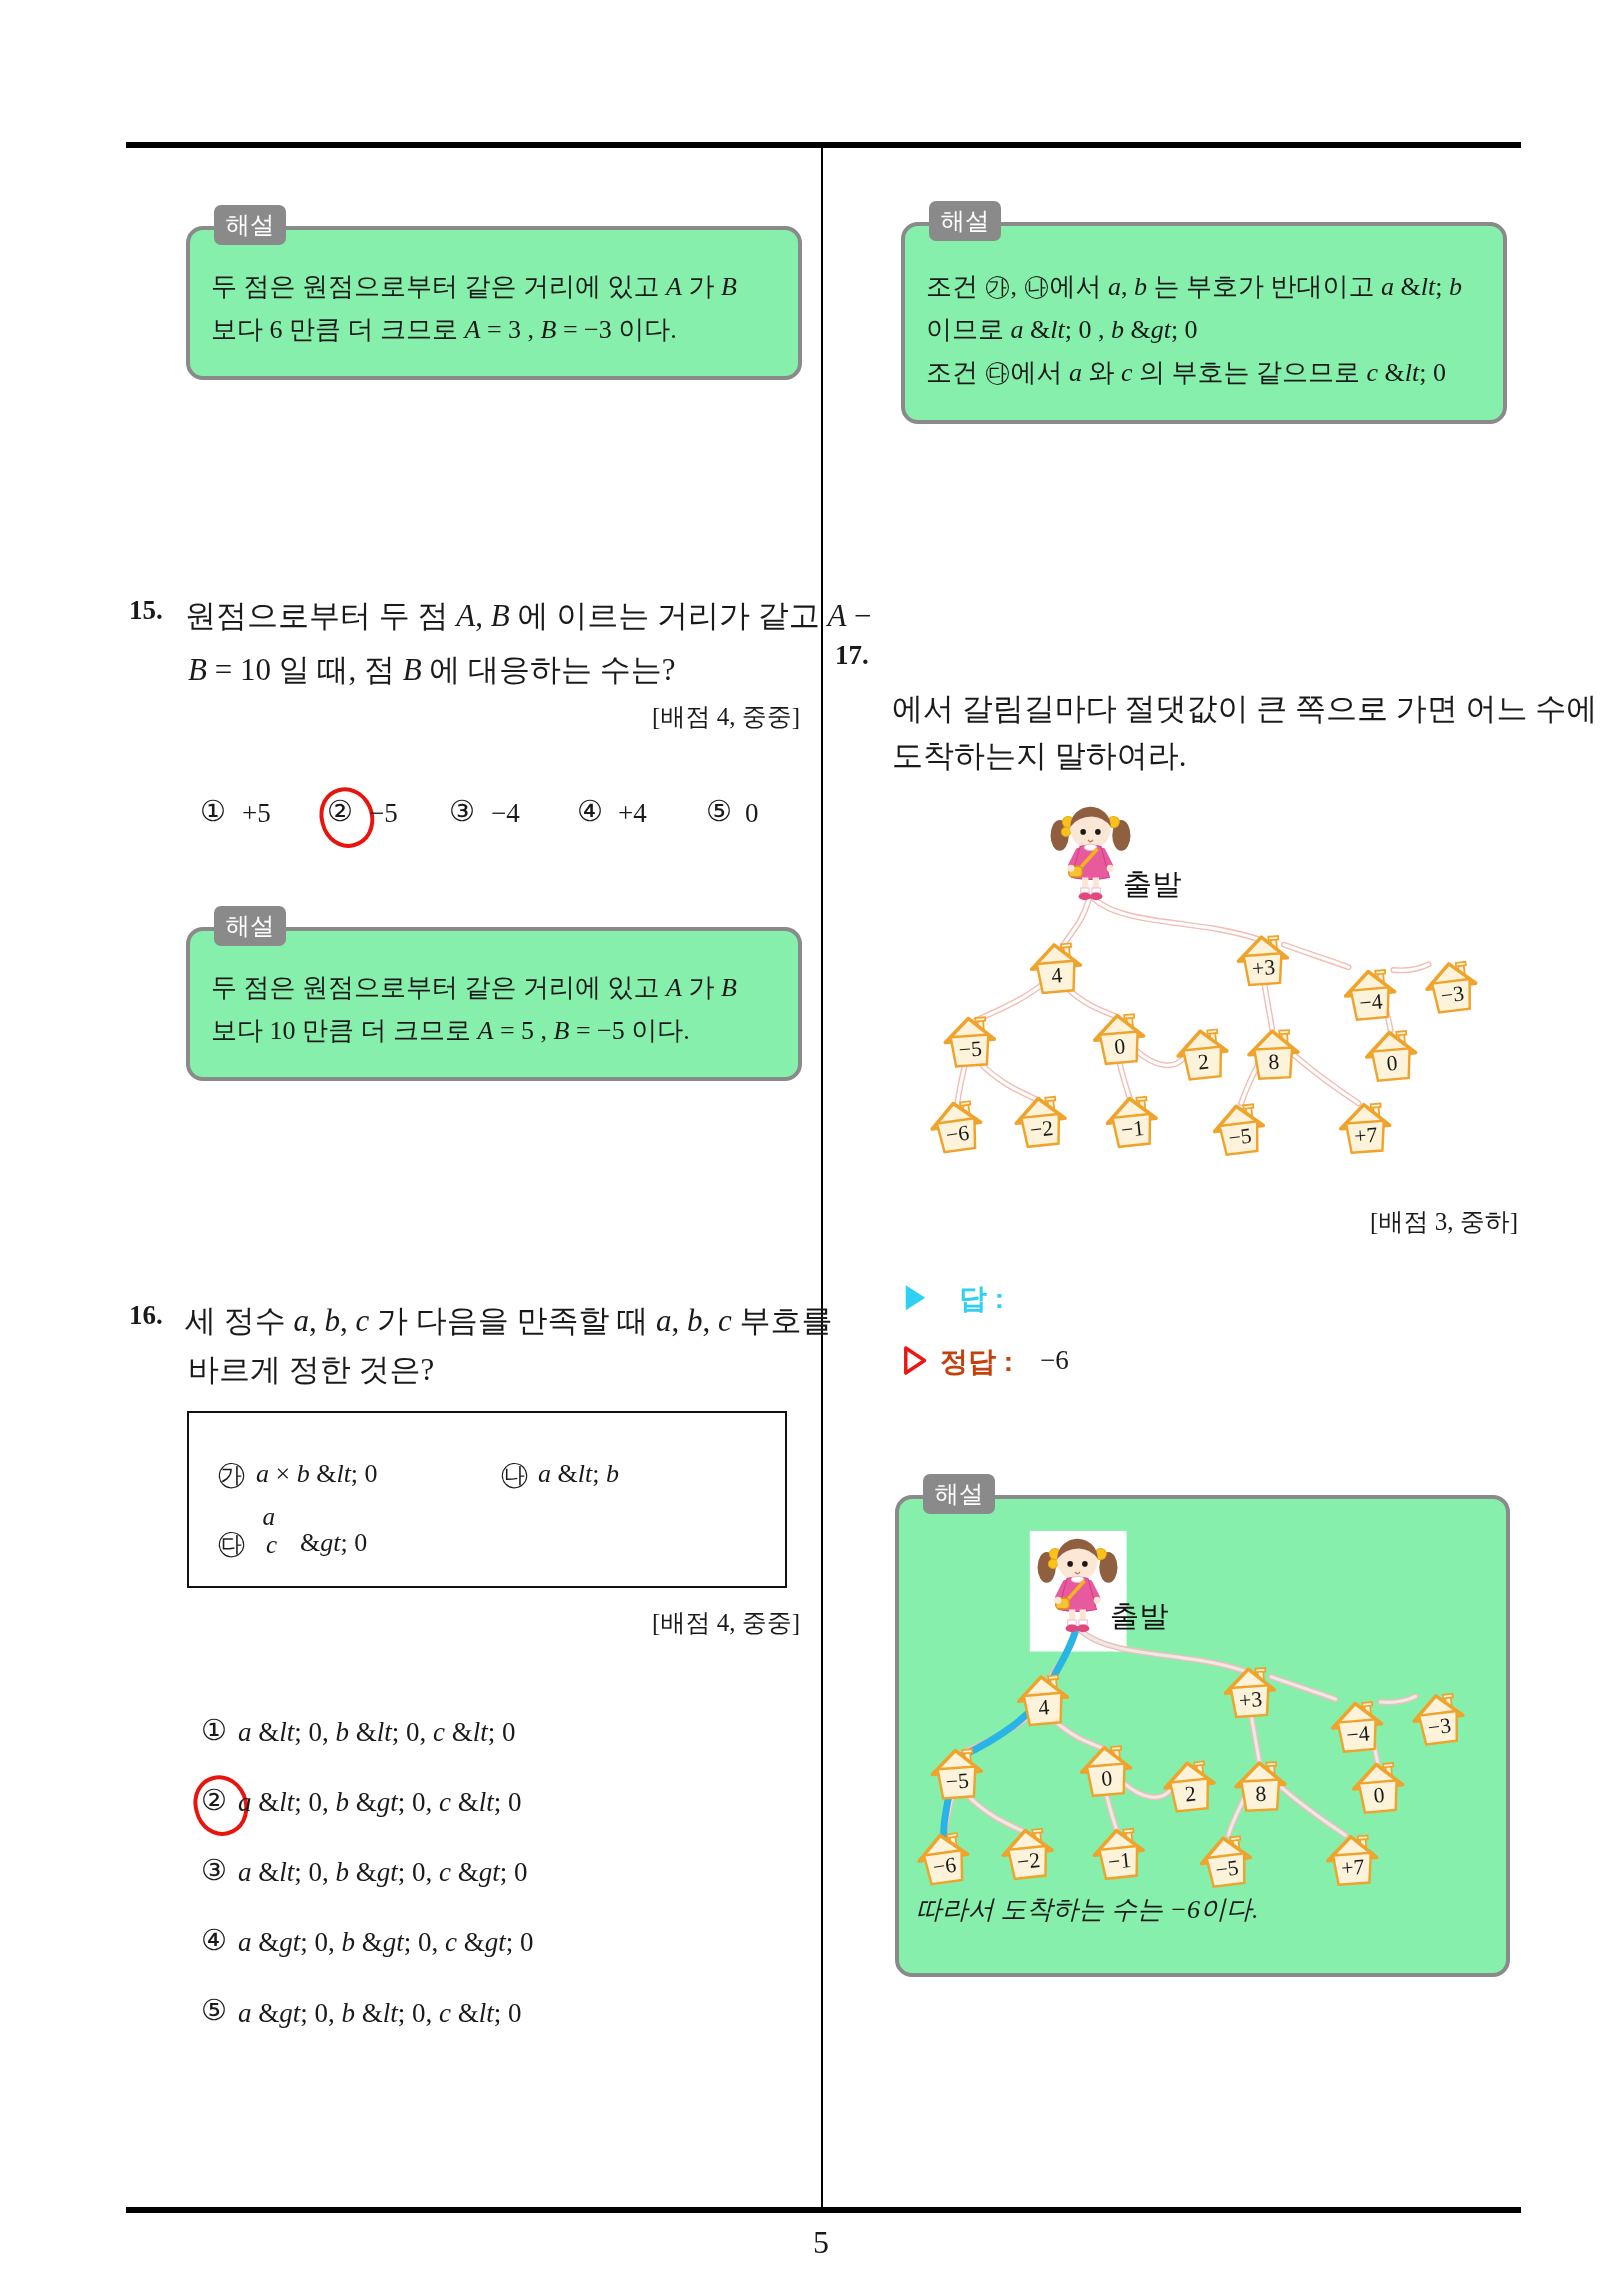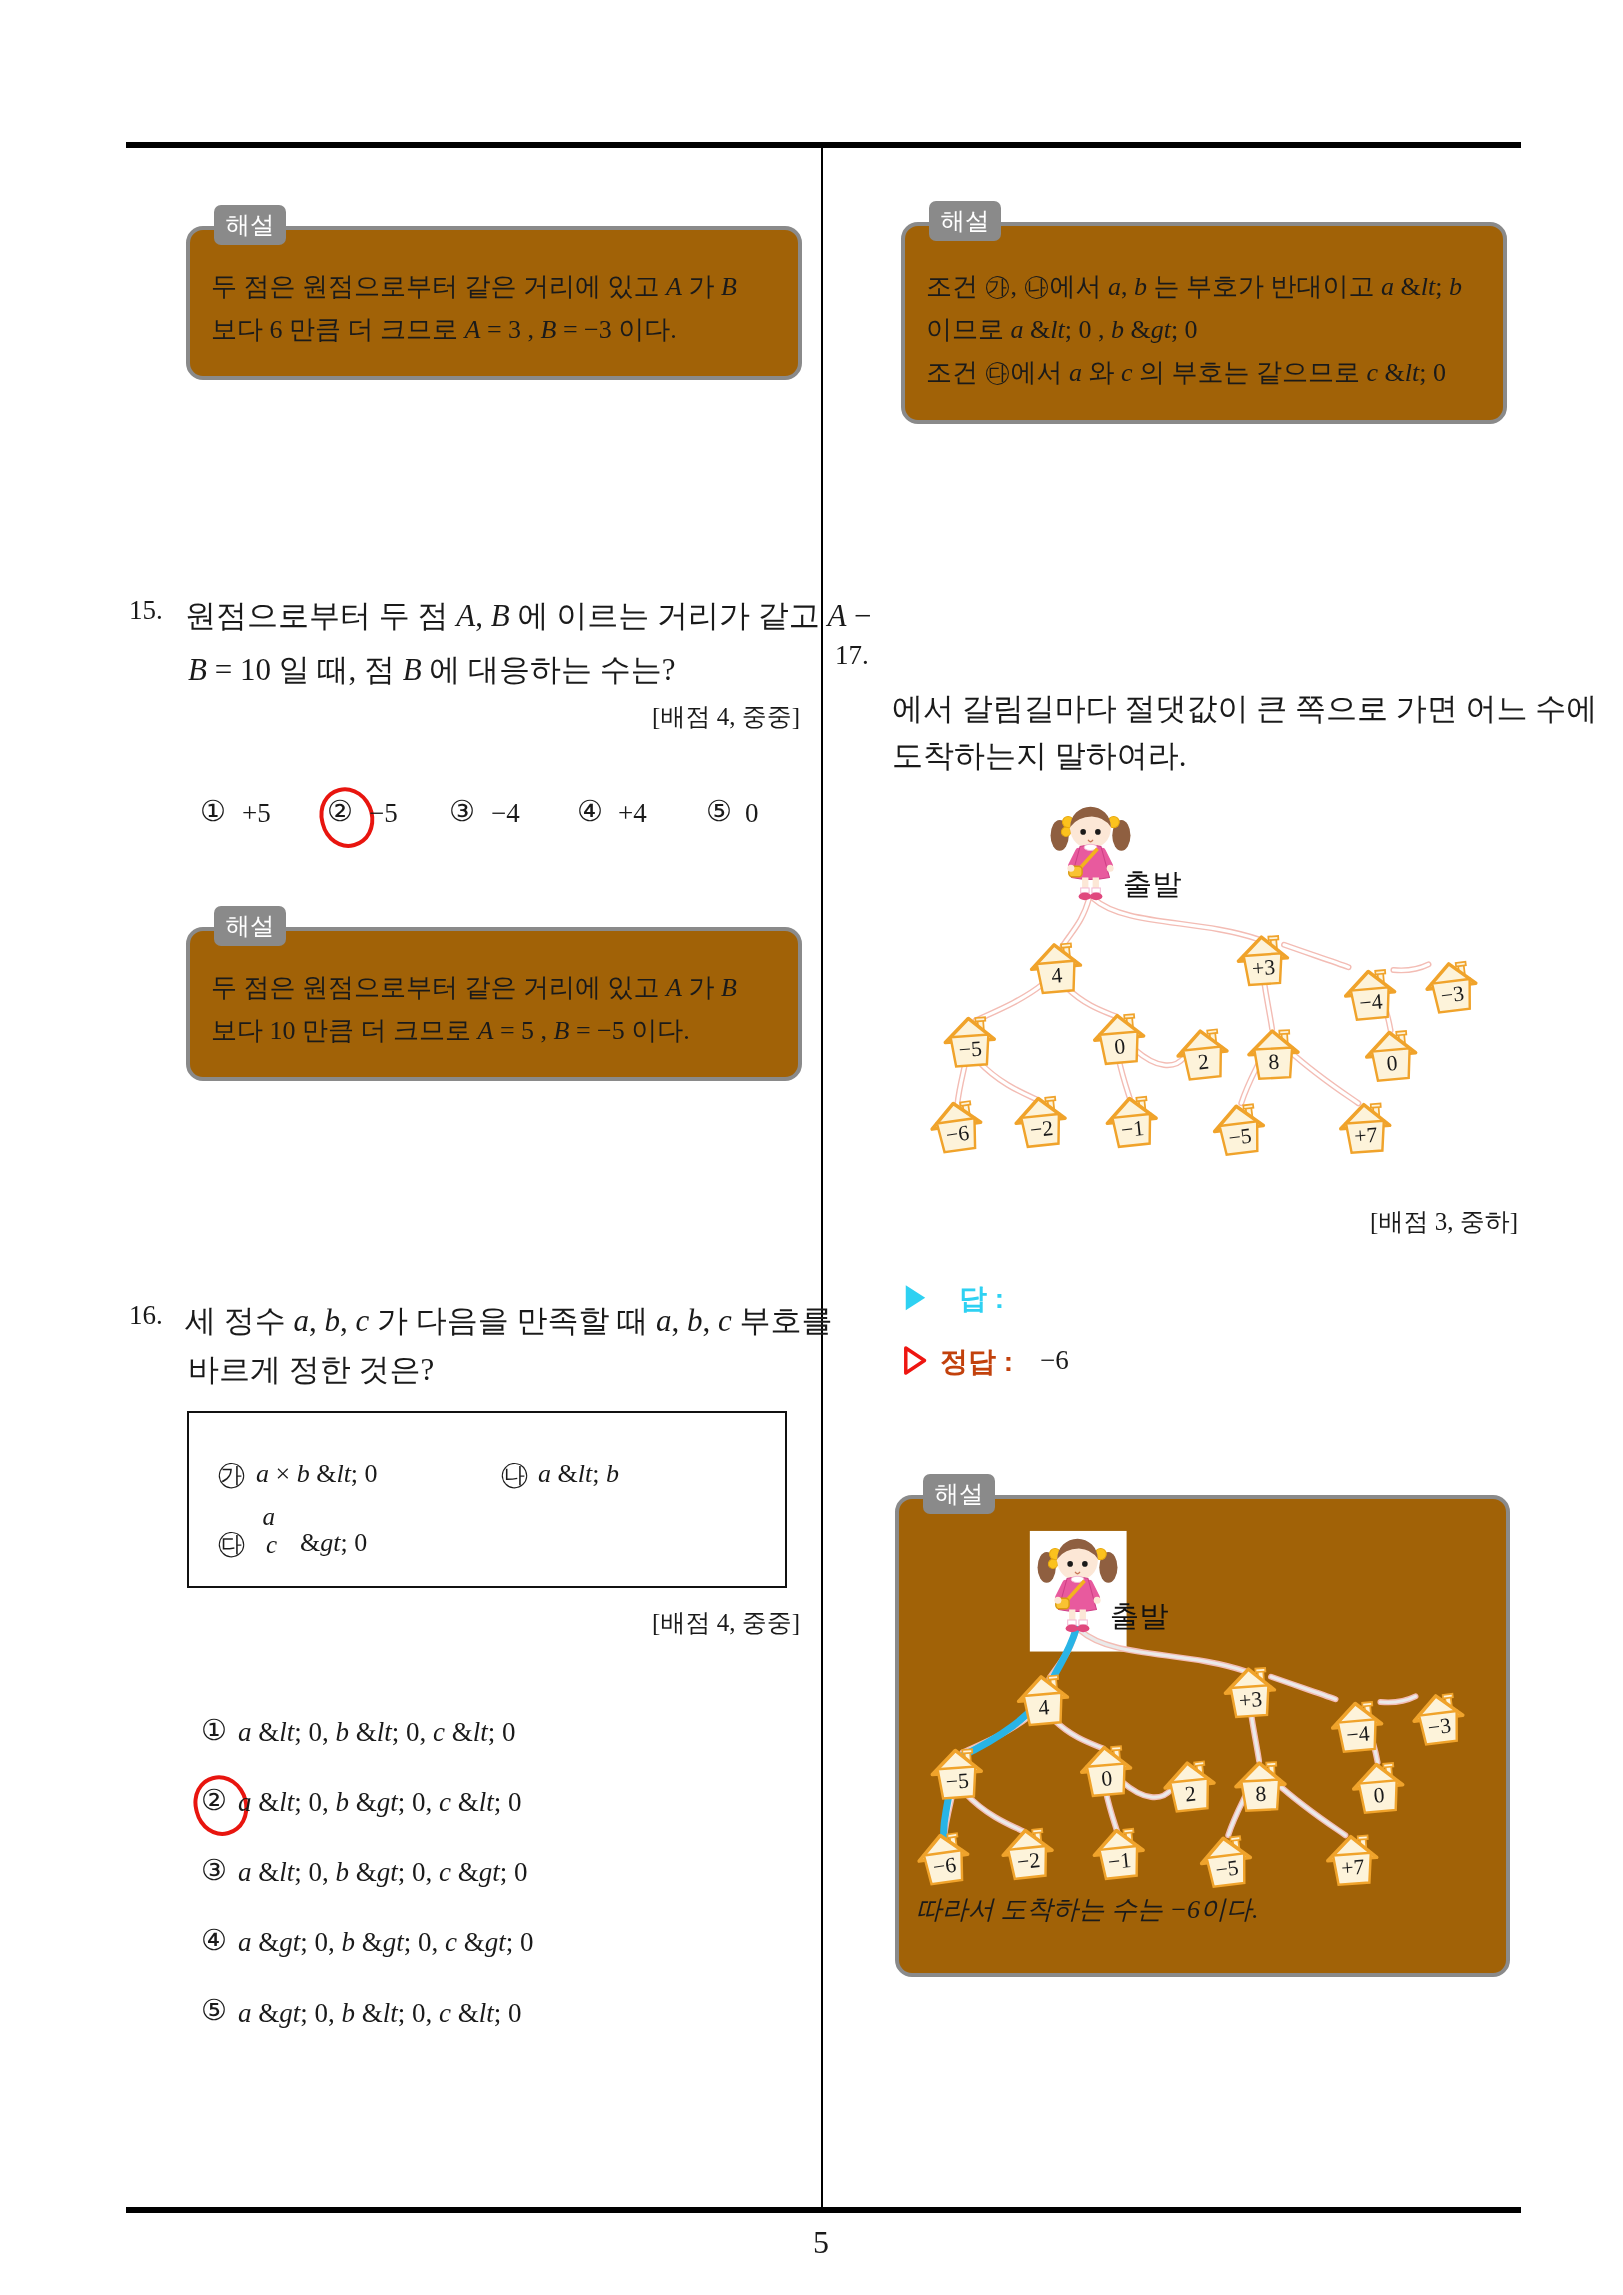--- a/index.html
+++ b/index.html
@@ -4,28 +4,28 @@
 <style>
   html,body{margin:0;padding:0;background:#fff;}
   .page{position:relative;width:1623px;height:2295px;background:#fff;overflow:hidden;
         font-family:"Liberation Serif","DejaVu Serif",serif;color:#1a1a1a;}
   .abs{position:absolute;}
   .rule{position:absolute;background:#000;}
   .divider{position:absolute;background:#000;}
   .page-number{position:absolute;font-size:32px;font-family:"Liberation Serif","DejaVu Serif",serif;}
 
   
-  .sol{position:absolute;background:#a16207;border:4.2px solid #8a8a8a;border-radius:17px;box-sizing:border-box;}
+  .sol{position:absolute;background:#86efac;border:4.2px solid #8a8a8a;border-radius:17px;box-sizing:border-box;}
   .sol-tab{position:absolute;left:24px;top:-25px;width:72px;height:40px;background:#8a8a8a;color:#fff;
            border-radius:7px;text-align:center;line-height:40px;font-size:24.5px;
            font-family:"Liberation Sans","DejaVu Sans",sans-serif;}
   .sol-body{position:absolute;left:21px;right:18px;top:35px;}
   .sol-body .line{font-size:26px;line-height:43px;white-space:nowrap;}
 
-  .qnum{position:absolute;font-weight:normal;font-size:27px;}
+  .qnum{position:absolute;font-weight:bold;font-size:27px;}
   .qline{position:absolute;font-size:31px;white-space:nowrap;}
   .score{position:absolute;font-size:25px;text-align:right;}
 
   .opt-num{position:absolute;font-family:"DejaVu Sans",sans-serif;font-size:29px;line-height:31px;}
   .opt-text{position:absolute;font-size:27px;line-height:31px;white-space:nowrap;}
   .red-ellipse{position:absolute;border:4.9px solid #e8150f;border-radius:48% 52% 50% 50%;transform:rotate(-14deg);}
 
   .cond-box{position:absolute;border:2.8px solid #111;background:#fff;box-sizing:border-box;}
   .cmark{position:absolute;font-size:29px;line-height:32px;font-family:"Liberation Sans","DejaVu Sans",sans-serif;}
   .ctext{position:absolute;font-size:26px;line-height:32px;white-space:nowrap;}

